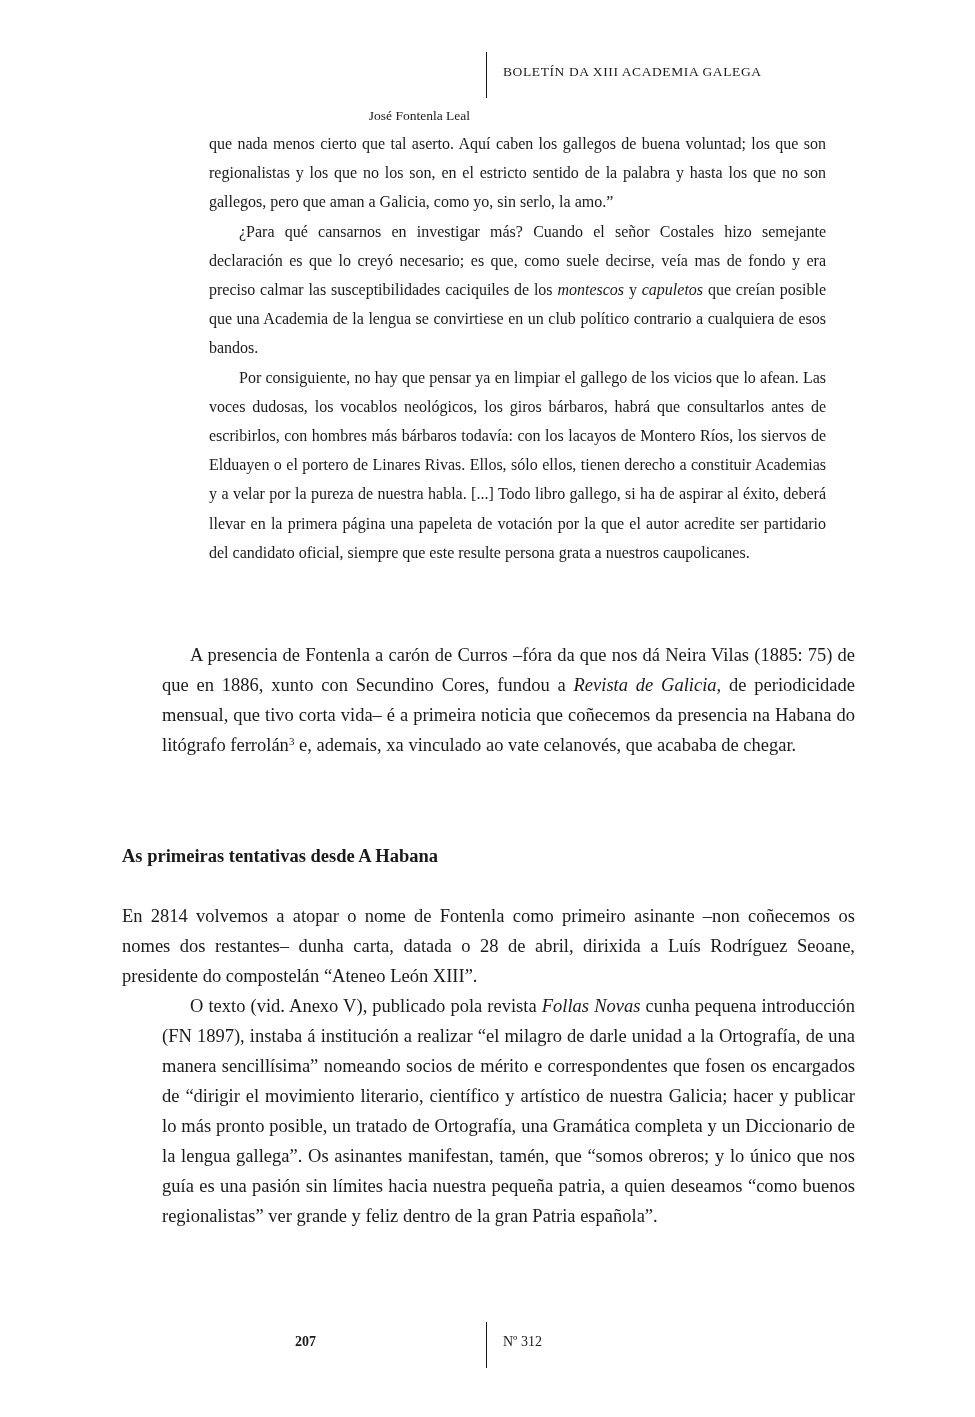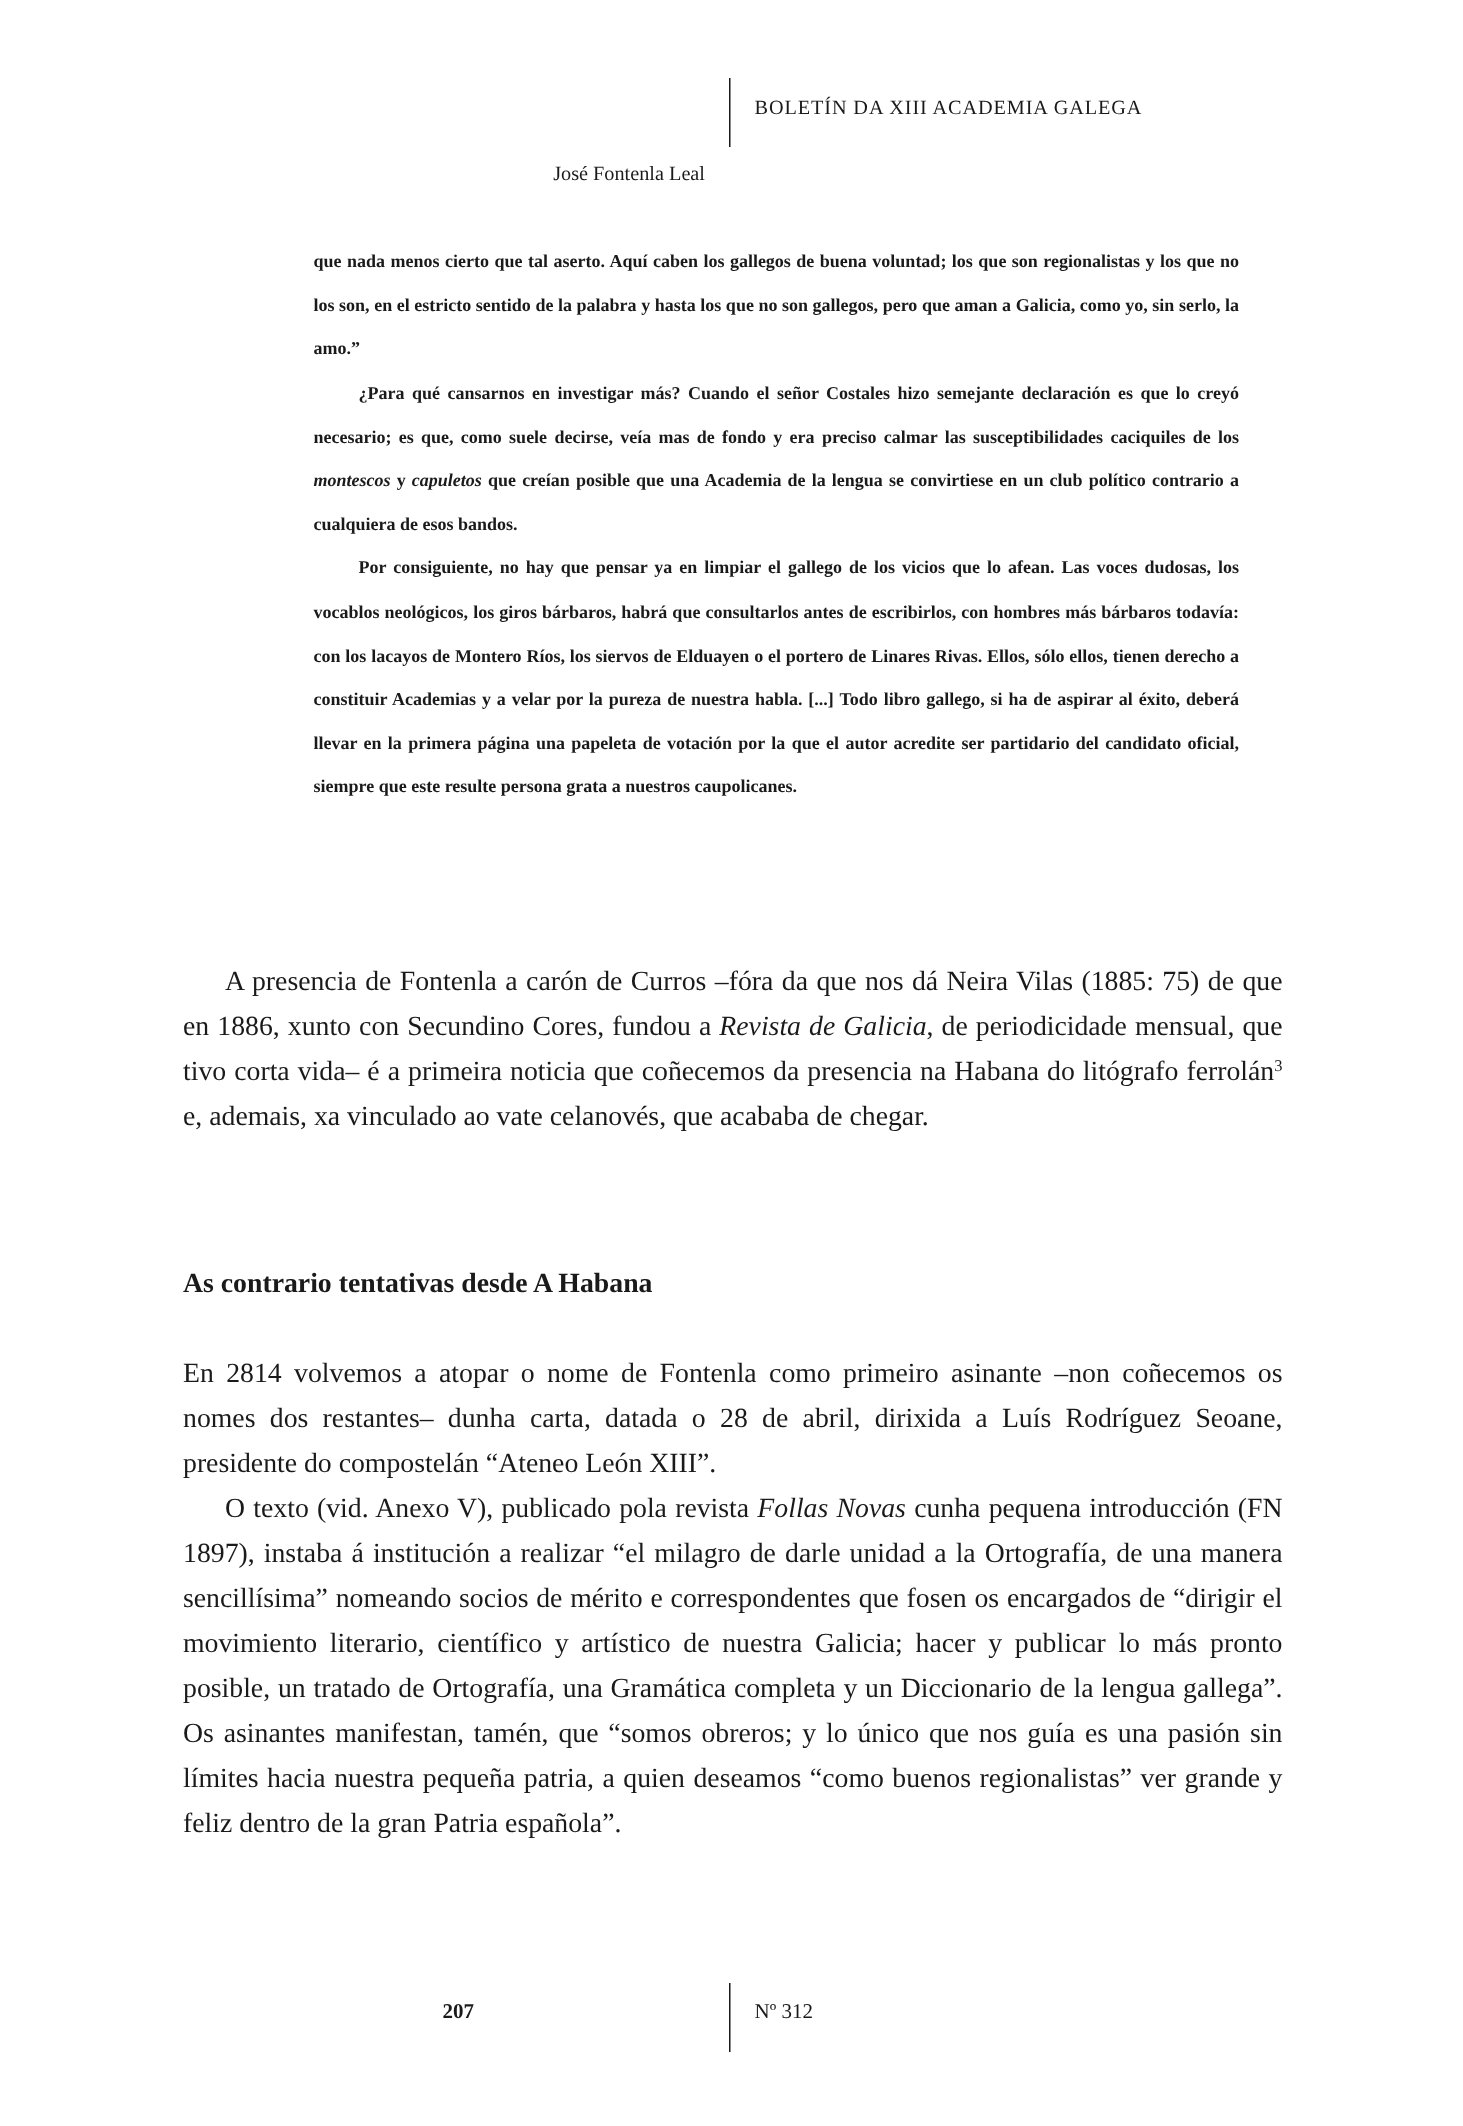--- a/index.html
+++ b/index.html
@@ -4,29 +4,29 @@
 <style>
   html, body { margin: 0; padding: 0; background: #ffffff; }
   body { width: 975px; height: 1417px; position: relative; overflow: hidden;
          font-family: "Liberation Serif", "DejaVu Serif", serif; color: #1a1a1a; }
 
   .header { position: absolute; top: 52px; left: 0; width: 975px; height: 46px; }
   .header .author { position: absolute; right: 505px; top: 12px; font-size: 13.5px; white-space: nowrap; margin-top: 44px; }
   .header .rule { position: absolute; left: 486px; top: 0; width: 1px; height: 46px; background: #1a1a1a; }
   .header .journal { position: absolute; left: 503px; top: 12px; font-size: 13.5px; letter-spacing: 0.6px; white-space: nowrap; }
 
-  .quote { position: absolute; left: 209px; top: 160px; width: 617px;
-           font-size: 12px; line-height: 29.2px; text-align: justify; font-weight: bold; }
+  .quote { position: absolute; left: 209px; top: 129px; width: 617px;
+           font-size: 16px; line-height: 29.2px; text-align: justify; }
   .quote p { margin: 0; }
   .quote p.indent { text-indent: 30px; }
 
   .body-block { position: absolute; left: 122px; width: 733px;
                 font-size: 18.5px; line-height: 30px; text-align: justify; }
   .body-block p { margin: 0; }
-  .body-block p.indent { text-indent: 28px; }
+  .body-block p.indent { text-indent: 28px; margin-left: 40px; }
   sup { font-size: 11px; line-height: 0; vertical-align: 6px; }
 
   .section-title { position: absolute; left: 122px; top: 846px; font-size: 18.5px; font-weight: bold; }
 
   .footer { position: absolute; top: 1322px; left: 0; width: 821px; height: 46px; }
   .footer .page-num { position: absolute; right: 505px; top: 12px; font-size: 14px; font-weight: bold; }
   .footer .rule { position: absolute; left: 486px; top: 0; width: 1px; height: 46px; background: #1a1a1a; }
   .footer .issue { position: absolute; left: 503px; top: 12px; font-size: 14px; }
 </style>
 </head>
@@ -41,21 +41,21 @@
 <div class="quote">
   <p>que nada menos cierto que tal aserto. Aquí caben los gallegos de buena voluntad; los que son regionalistas y los que no los son, en el estricto sentido de la palabra y hasta los que no son gallegos, pero que aman a Galicia, como yo, sin serlo, la amo.”</p>
   <p class="indent"><span>¿Para qué cansarnos en investigar más? Cuando el señor Costales hizo semejante declaración es que lo creyó necesario; es que, como suele decirse, veía mas de fondo y era preciso calmar las susceptibilidades caciquiles de los </span><em>montescos</em><span> y </span><em>capuletos</em><span> que creían posible que una Academia de la lengua se convirtiese en un club político contrario a cualquiera de esos bandos.</span></p>
   <p class="indent">Por consiguiente, no hay que pensar ya en limpiar el gallego de los vicios que lo afean. Las voces dudosas, los vocablos neológicos, los giros bárbaros, habrá que consultarlos antes de escribirlos, con hombres más bárbaros todavía: con los lacayos de Montero Ríos, los siervos de Elduayen o el portero de Linares Rivas. Ellos, sólo ellos, tienen derecho a constituir Academias y a velar por la pureza de nuestra habla. [...] Todo libro gallego, si ha de aspirar al éxito, deberá llevar en la primera página una papeleta de votación por la que el autor acredite ser partidario del candidato oficial, siempre que este resulte persona grata a nuestros caupolicanes.</p>
 </div>
 
 <div class="body-block" style="top:640px;">
   <p class="indent"><span>A presencia de Fontenla a carón de Curros –fóra da que nos dá Neira Vilas (1885: 75) de que en 1886, xunto con Secundino Cores, fundou a </span><em>Revista de Galicia</em><span>, de periodicidade mensual, que tivo corta vida– é a primeira noticia que coñecemos da presencia na Habana do litógrafo ferrolán</span><sup>3</sup><span> e, ademais, xa vinculado ao vate celanovés, que acababa de chegar.</span></p>
 </div>
 
-<div class="section-title">As contrario tentativas desde A Habana</div>
+<div class="section-title">As primeiras tentativas desde A Habana</div>
 
 <div class="body-block" style="top:901px;">
   <p>En 2814 volvemos a atopar o nome de Fontenla como primeiro asinante –non coñecemos os nomes dos restantes– dunha carta, datada o 28 de abril, dirixida a Luís Rodríguez Seoane, presidente do compostelán “Ateneo León XIII”.</p>
   <p class="indent"><span>O texto (vid. Anexo V), publicado pola revista </span><em>Follas Novas</em><span> cunha pequena introducción (FN 1897), instaba á institución a realizar “el milagro de darle unidad a la Ortografía, de una manera sencillísima” nomeando socios de mérito e correspondentes que fosen os encargados de “dirigir el movimiento literario, científico y artístico de nuestra Galicia; hacer y publicar lo más pronto posible, un tratado de Ortografía, una Gramática completa y un Diccionario de la lengua gallega”. Os asinantes manifestan, tamén, que “somos obreros; y lo único que nos guía es una pasión sin límites hacia nuestra pequeña patria, a quien deseamos “como buenos regionalistas” ver grande y feliz dentro de la gran Patria española”.</span></p>
 </div>
 
 <div class="footer">
   <span class="page-num">207</span>
   <span class="rule"></span>
   <span class="issue">Nº 312</span>

